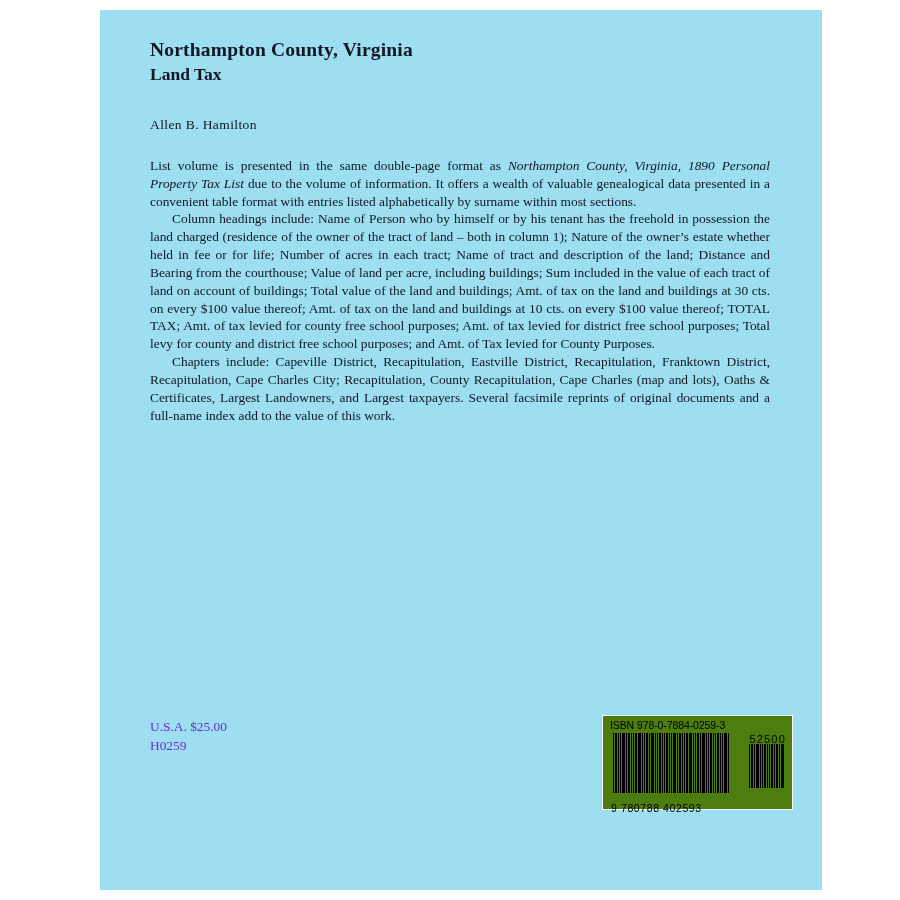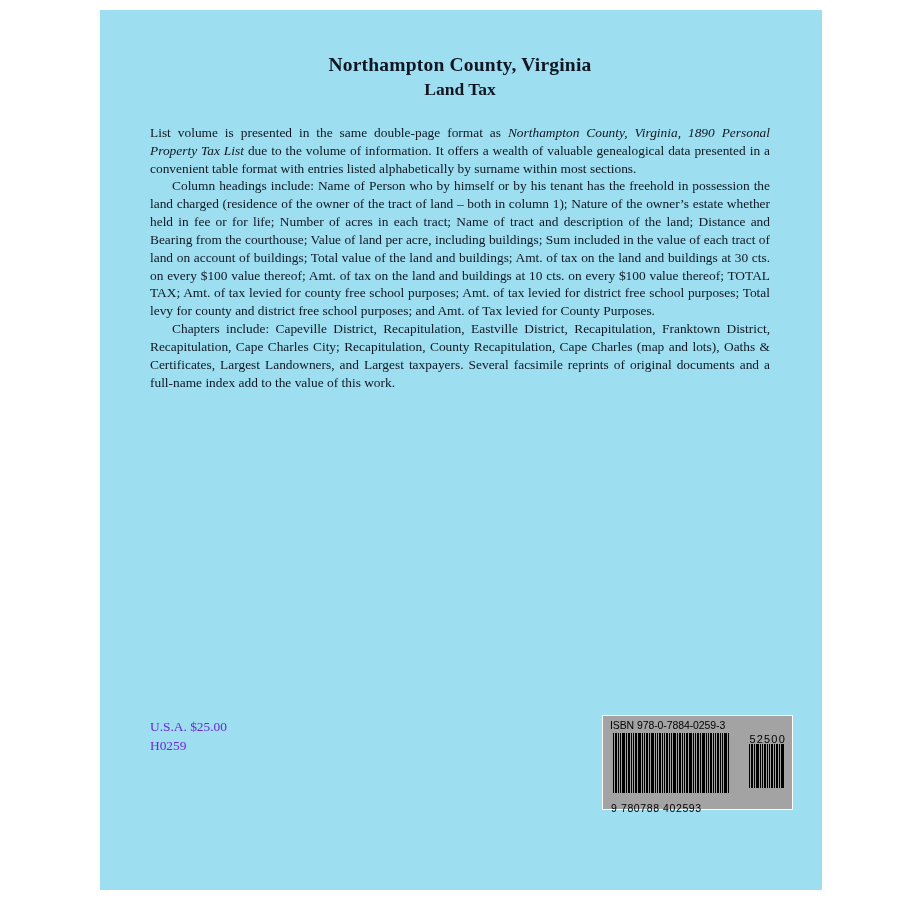--- a/index.html
+++ b/index.html
@@ -22,22 +22,22 @@
     box-sizing: border-box;
   }
   .inner {
     position: absolute;
     left: 50px;
     top: 0;
     width: 620px;
     height: 100%;
   }
   .title-block {
-    text-align: center;
-    padding-top: 44px;
+    text-align: left;
+    padding-top: 29px;
   }
   .book-title {
     font-size: 19.5px;
     font-weight: bold;
     color: #111622;
     letter-spacing: 0.2px;
   }
   .year {
     font-size: 17.5px;
     font-weight: bold;
@@ -80,21 +80,21 @@
     font-size: 13.4px;
     line-height: 1.45;
     color: #6d28d9;
   }
   .barcode-box {
     position: absolute;
     left: 452px;
     top: 705px;
     width: 189px;
     height: 93px;
-    background: #a3a3a3;
+    background: #4d7c0f;
     border: 1px solid #ffffff;
   }
   .isbn-text {
     position: absolute;
     left: 7px;
     top: 3px;
     font-size: 10.5px;
     font-family: "Liberation Sans", sans-serif;
     color: #000;
     letter-spacing: -0.1px;
@@ -161,20 +161,21 @@
 </style>
 </head>
 <body>
 
 <div id="page">
   <div class="inner">
 
     <div class="title-block">
       <div class="book-title">Northampton County, Virginia</div>
       <div class="subtitle">Land Tax</div>
+      <div class="author">Allen B. Hamilton</div>
     </div>
 
     <div class="body-copy">
       <p class="first"><span>List volume is presented in the same double-page format as </span><em>Northampton County, Virginia, 1890 Personal Property Tax List</em><span> due to the volume of information. It offers a wealth of valuable genealogical data presented in a convenient table format with entries listed alphabetically by surname within most sections.</span></p>
       <p>Column headings include: Name of Person who by himself or by his tenant has the freehold in possession the land charged (residence of the owner of the tract of land – both in column 1); Nature of the owner’s estate whether held in fee or for life; Number of acres in each tract; Name of tract and description of the land; Distance and Bearing from the courthouse; Value of land per acre, including buildings; Sum included in the value of each tract of land on account of buildings; Total value of the land and buildings; Amt. of tax on the land and buildings at 30 cts. on every $100 value thereof; Amt. of tax on the land and buildings at 10 cts. on every $100 value thereof; TOTAL TAX; Amt. of tax levied for county free school purposes; Amt. of tax levied for district free school purposes; Total levy for county and district free school purposes; and Amt. of Tax levied for County Purposes.</p>
       <p>Chapters include: Capeville District, Recapitulation, Eastville District, Recapitulation, Franktown District, Recapitulation, Cape Charles City; Recapitulation, County Recapitulation, Cape Charles (map and lots), Oaths &amp; Certificates, Largest Landowners, and Largest taxpayers. Several facsimile reprints of original documents and a full-name index add to the value of this work.</p>
     </div>
 
     <div class="footer-left">
       <div>U.S.A. $25.00</div>

